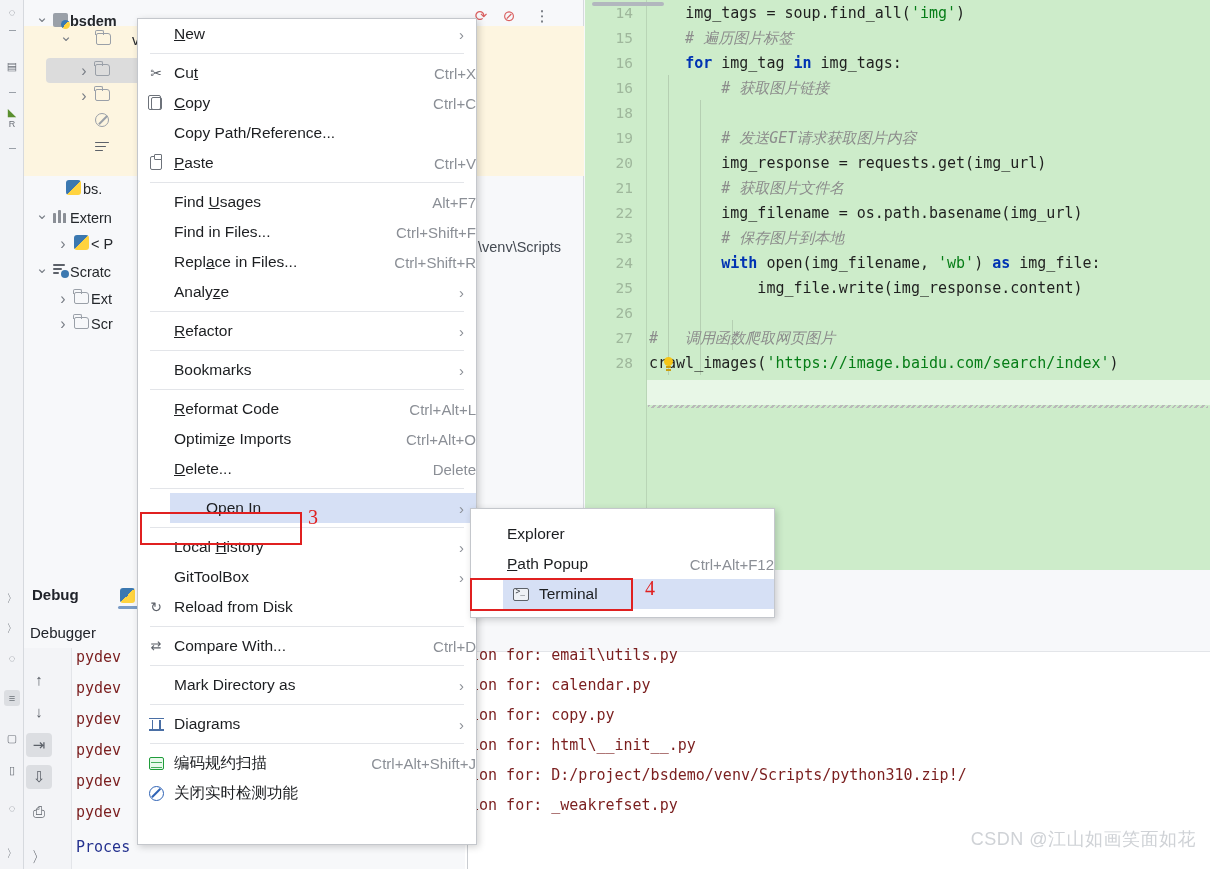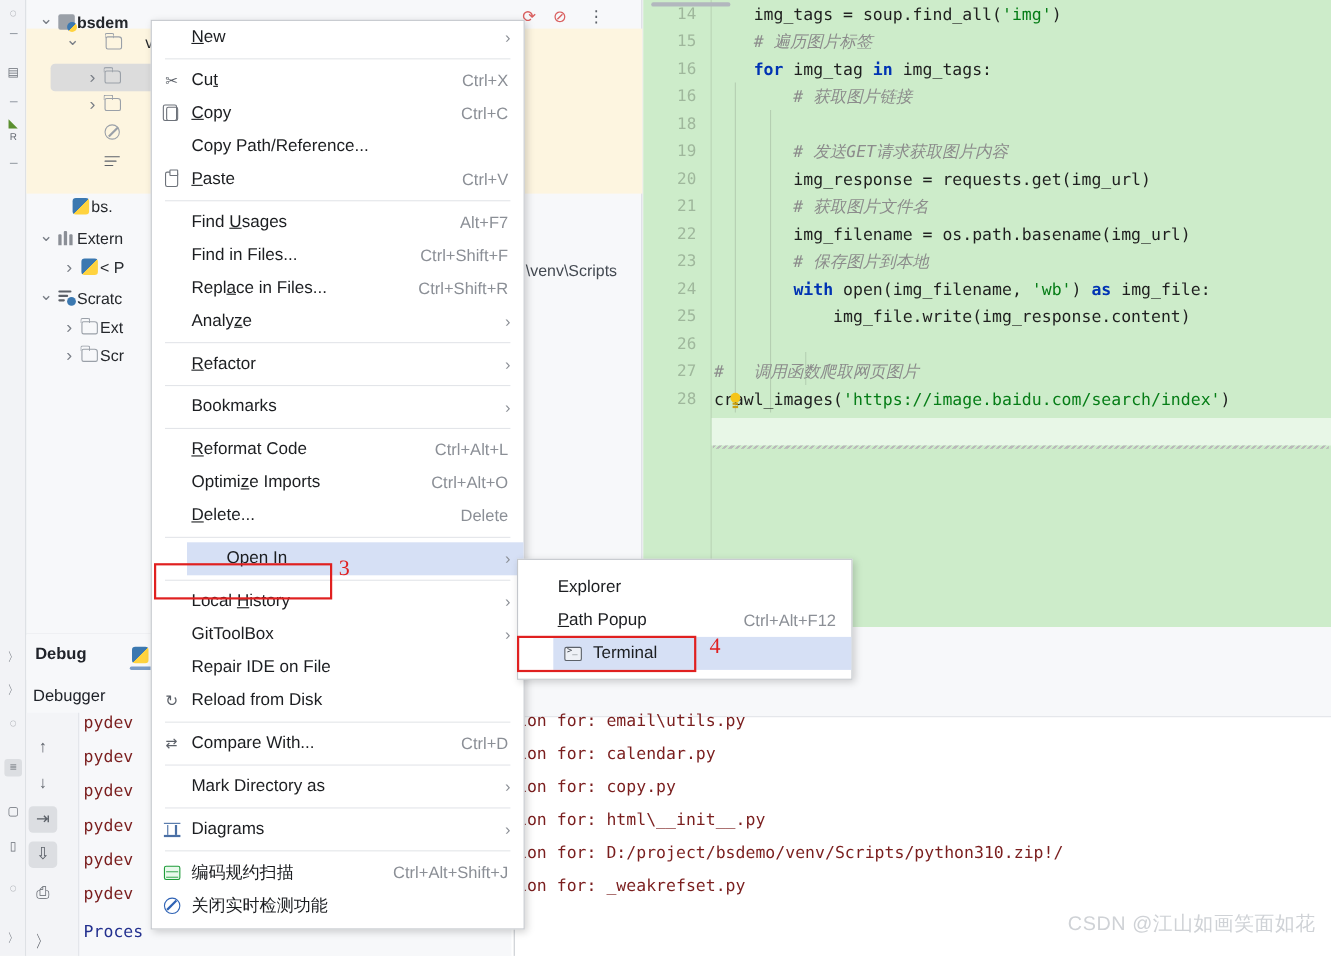--- a/index.html
+++ b/index.html
@@ -207,21 +207,21 @@
   }
   .mi {
     position: relative; height: 30px; display: flex; align-items: center;
     font-size: 15.5px; color: #1c1e21; padding-left: 0; white-space: nowrap;
   }
   .mi .mi-ico {
     width: 36px; min-width:36px; text-align: center; color:#5c6169; font-size: 13px;
     display:flex; align-items:center; justify-content:center;
   }
   .mi .mi-label { flex: 1; }
-  .mi .mi-short { color: #8b8f96; font-size: 15px; padding-right: 14px; }
+  .mi .mi-short { color: #8b8f96; font-size: 15px; }
   .mi .mi-arrow { color: #8b8f96; font-size: 15px; padding-right: 12px; }
   .mi.highlight { background: #d6e0f5; margin-left: 32px; }
   .mi u { text-decoration: underline; }
   .msep { height: 1px; background: #e3e5e9; margin: 4px 12px; }
 
   .redbox {
     position: absolute; border: 2.5px solid #e02020; pointer-events: none;
   }
   .rednum {
     position: absolute; color: #e02020; font-size: 20px; font-weight: 500;
@@ -552,24 +552,20 @@
           <span class="mi-ico"></span>
           <span class="mi-label">Local <u>H</u>istory</span>
           <span class="mi-arrow">›</span>
         </div>
         <div class="mi">
           <span class="mi-ico"></span>
           <span class="mi-label">GitToolBox</span>
           <span class="mi-arrow">›</span>
         </div>
         <div class="mi">
-          <span class="mi-ico"></span>
-          <span class="mi-label">Repair IDE on File</span>
-        </div>
-        <div class="mi">
           <span class="mi-ico">
             <span class="g-reload">↻</span>
           </span>
           <span class="mi-label">Reload from Disk</span>
         </div>
         <div class="msep"></div>
         <div class="mi">
           <span class="mi-ico">
             <span class="g-compare">⇄</span>
           </span>

